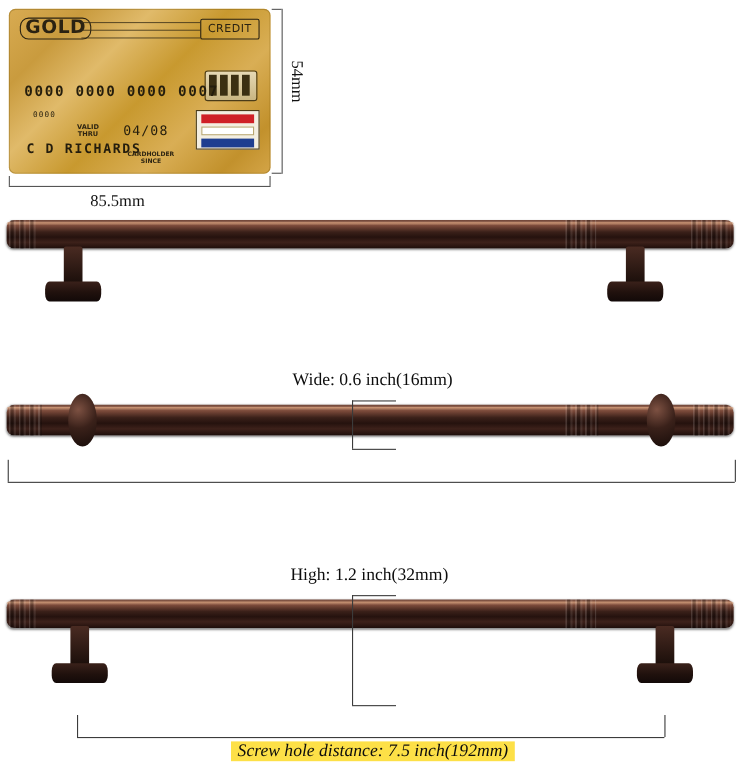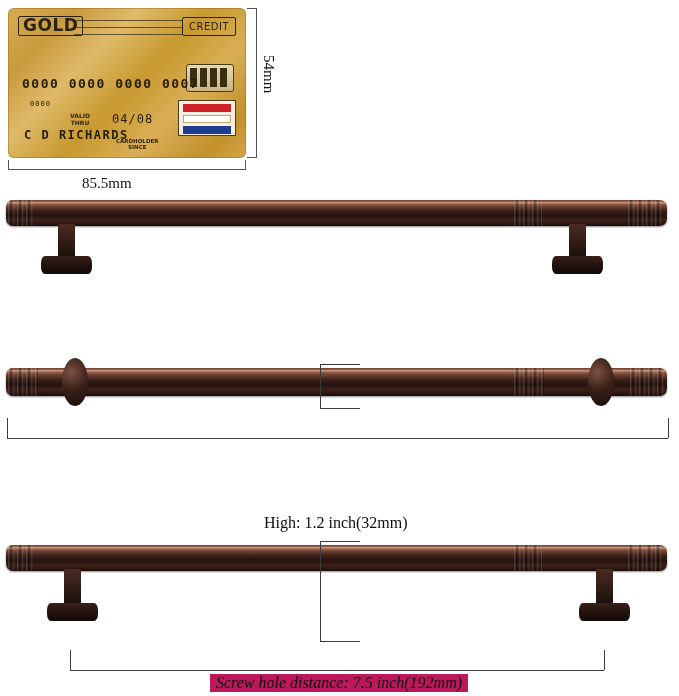--- a/index.html
+++ b/index.html
@@ -39,21 +39,21 @@
     position: absolute;
     left: 10px;
     top: 8px;
     font-family: "DejaVu Sans", sans-serif;
     font-weight: bold;
     font-size: 17px;
     letter-spacing: 0.5px;
     color: #2a2212;
     border: 1.5px solid #2a2212;
     padding: 0px 4px 1px 4px;
-    border-radius: 2px;
+    border-radius: 8px;
     line-height: 17px;
   }
   .card-lines {
     position: absolute;
     left: 66px;
     top: 12px;
     width: 108px;
     height: 24px;
   }
   .card-lines i {
@@ -359,20 +359,21 @@
     <div class="bar" style="left:6px; top:368px; width:661px; height:28px;">
       <div class="sheen"></div>
       <div class="ridges" style="left:2px; width:30px;"></div>
       <div class="ridges" style="left:508px; width:30px;"></div>
       <div class="ridges" style="left:624px; width:34px;"></div>
     </div>
     <div class="knob" style="left:62px; top:358px; width:26px; height:48px;"></div>
     <div class="knob" style="left:588px; top:358px; width:26px; height:48px;"></div>
   </div>
 
+  <div class="ann-text" style="left:266px; top:337px;">Wide: 0.6 inch(16mm)</div>
   <div class="ann-line" style="left:320px; top:364px; width:40px;"></div>
   <div class="ann-vline" style="left:320px; top:364px; height:44px;"></div>
   <div class="ann-line" style="left:320px; top:408px; width:40px;"></div>
 
   <div class="ann-vline" style="left:7px; top:418px; height:20px;"></div>
   <div class="ann-vline" style="left:668px; top:418px; height:20px;"></div>
   <div class="ann-line" style="left:7px; top:438px; width:661px;"></div>
 
   <div class="handle">
     <div class="bar" style="left:6px; top:545px; width:661px; height:26px;">
@@ -388,15 +389,15 @@
   </div>
 
   <div class="ann-text" style="left:264px; top:514px;">High: 1.2 inch(32mm)</div>
   <div class="ann-line" style="left:320px; top:541px; width:40px;"></div>
   <div class="ann-vline" style="left:320px; top:541px; height:100px;"></div>
   <div class="ann-line" style="left:320px; top:641px; width:40px;"></div>
 
   <div class="ann-vline" style="left:70px; top:650px; height:20px;"></div>
   <div class="ann-vline" style="left:604px; top:650px; height:20px;"></div>
   <div class="ann-line" style="left:70px; top:670px; width:534px;"></div>
-  <div class="ann-text italic" style="left:210px; top:674px; background:#be185d; padding:0 6px;">Screw hole distance: 7.5 inch(192mm)</div>
+  <div class="ann-text italic" style="left:210px; top:674px; background:#fde047; padding:0 6px;">Screw hole distance: 7.5 inch(192mm)</div>
 
 </div>
 
 </body></html>

